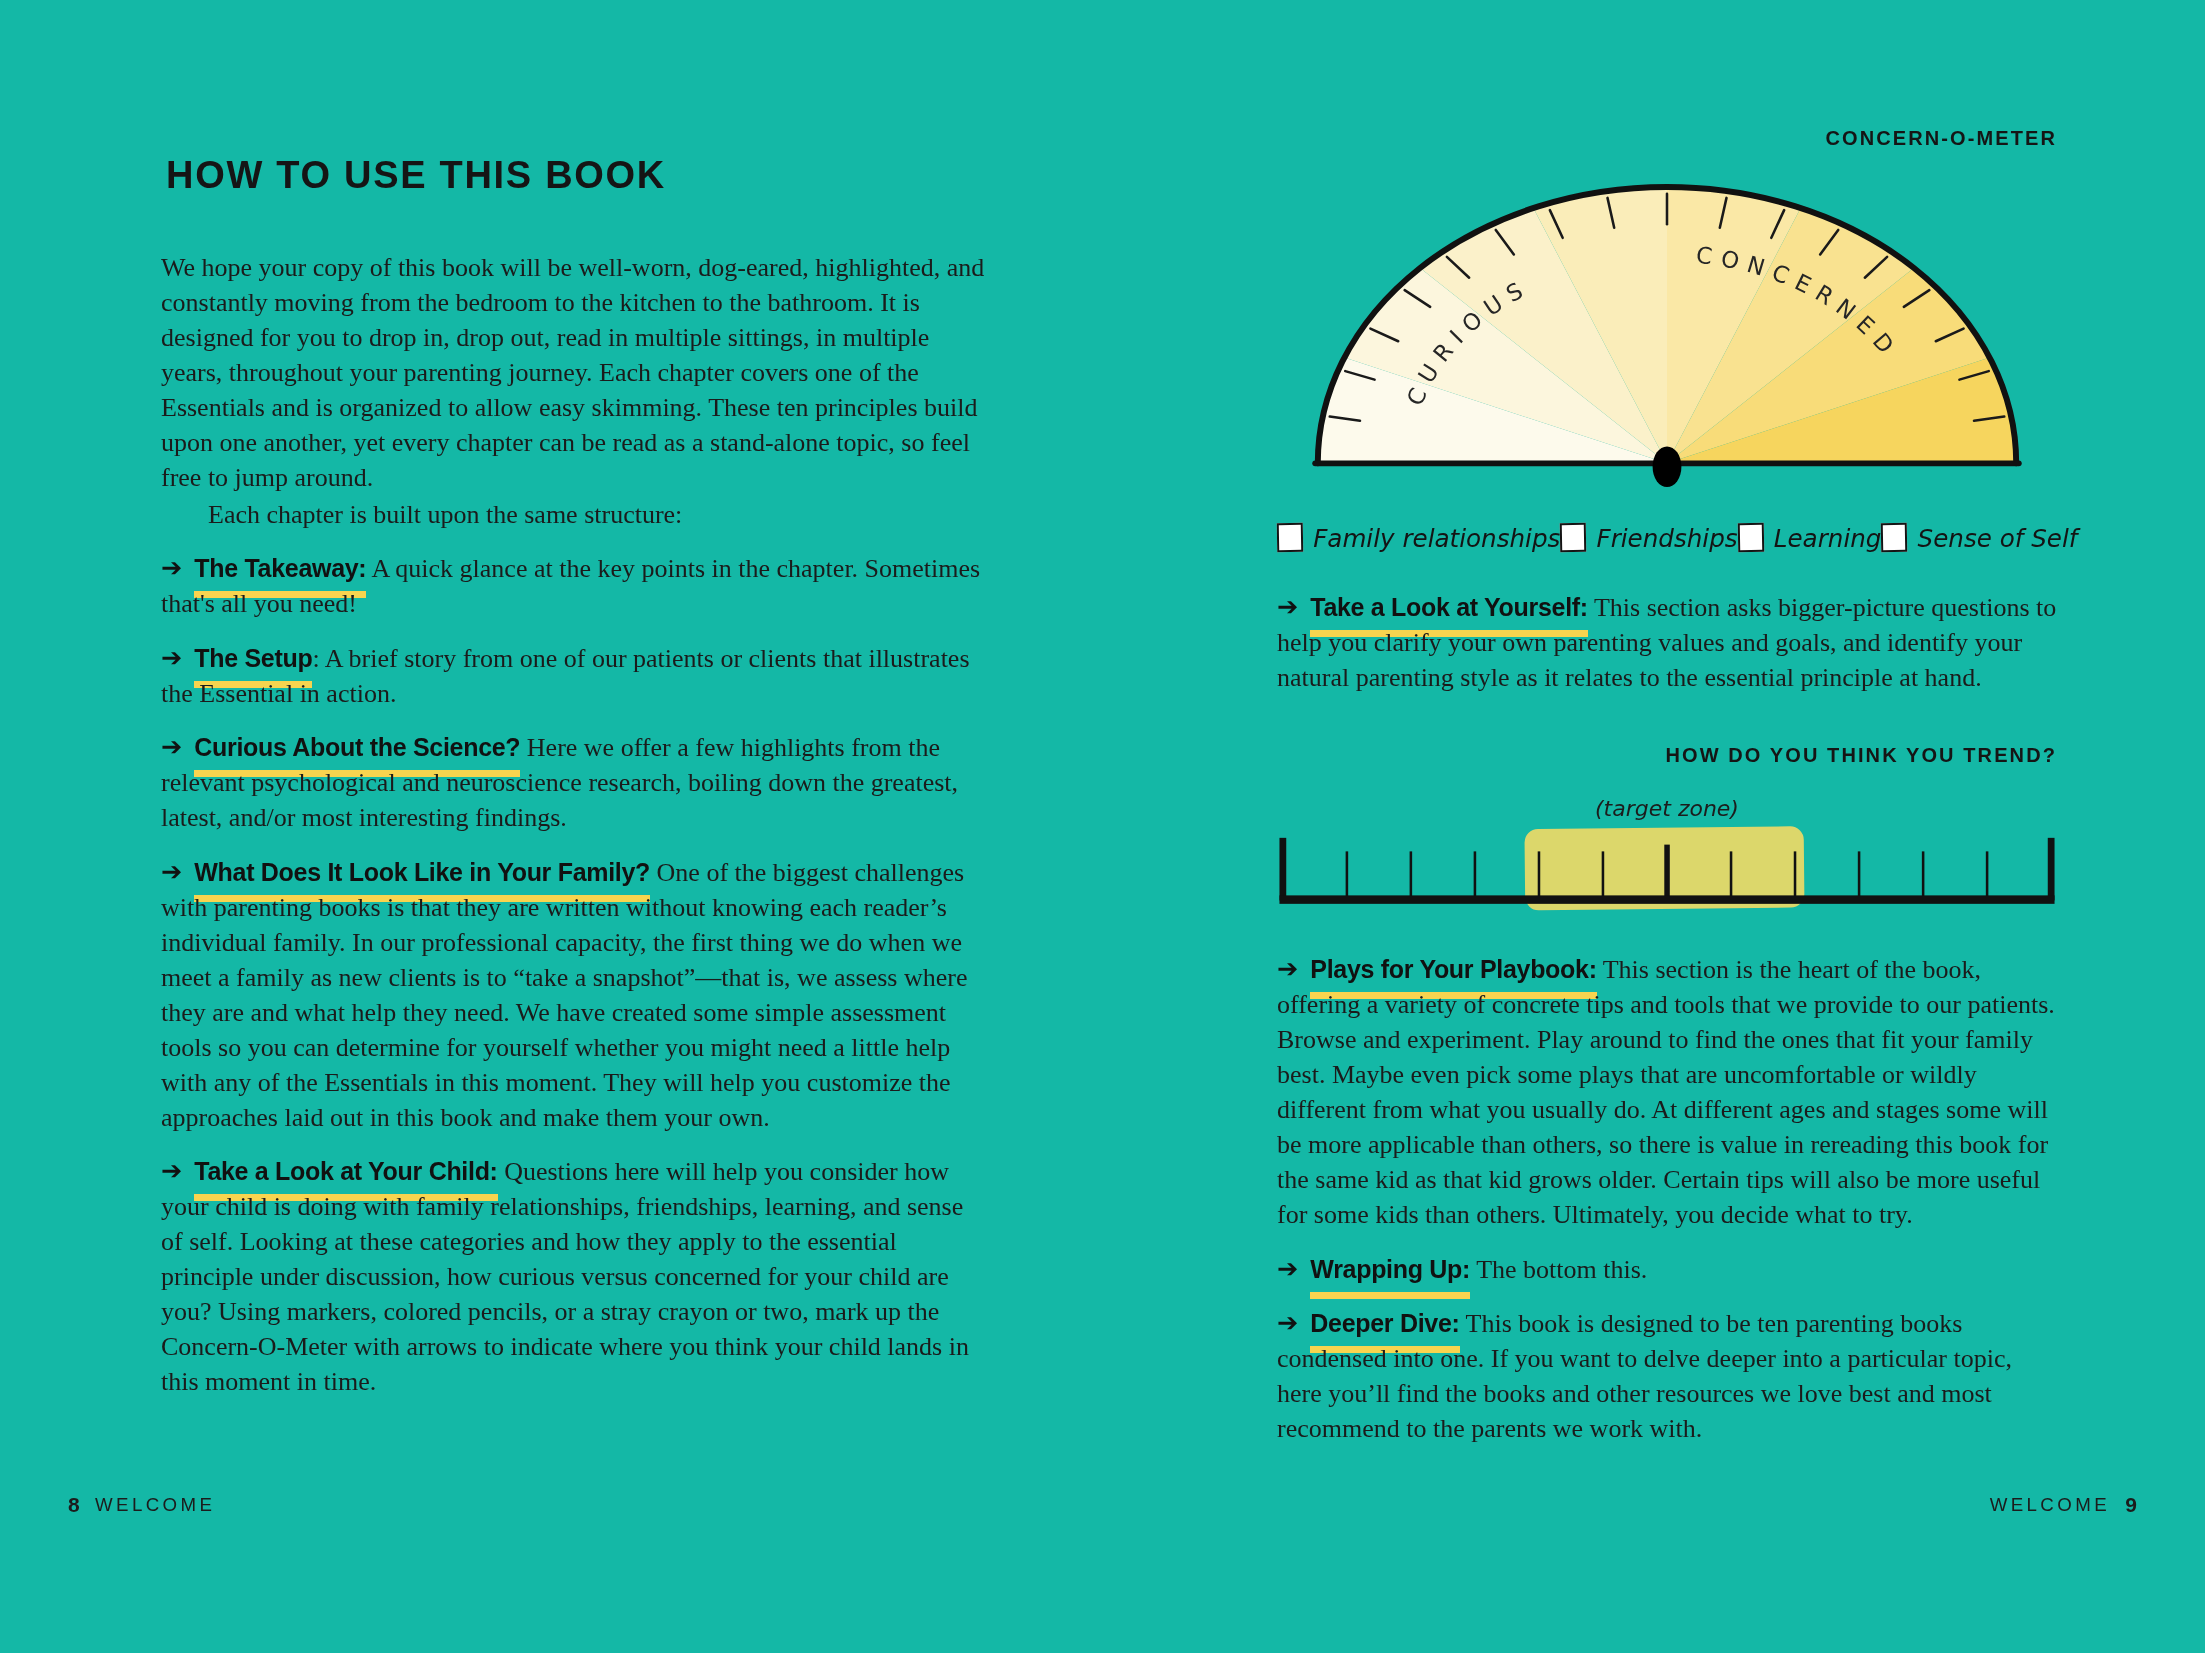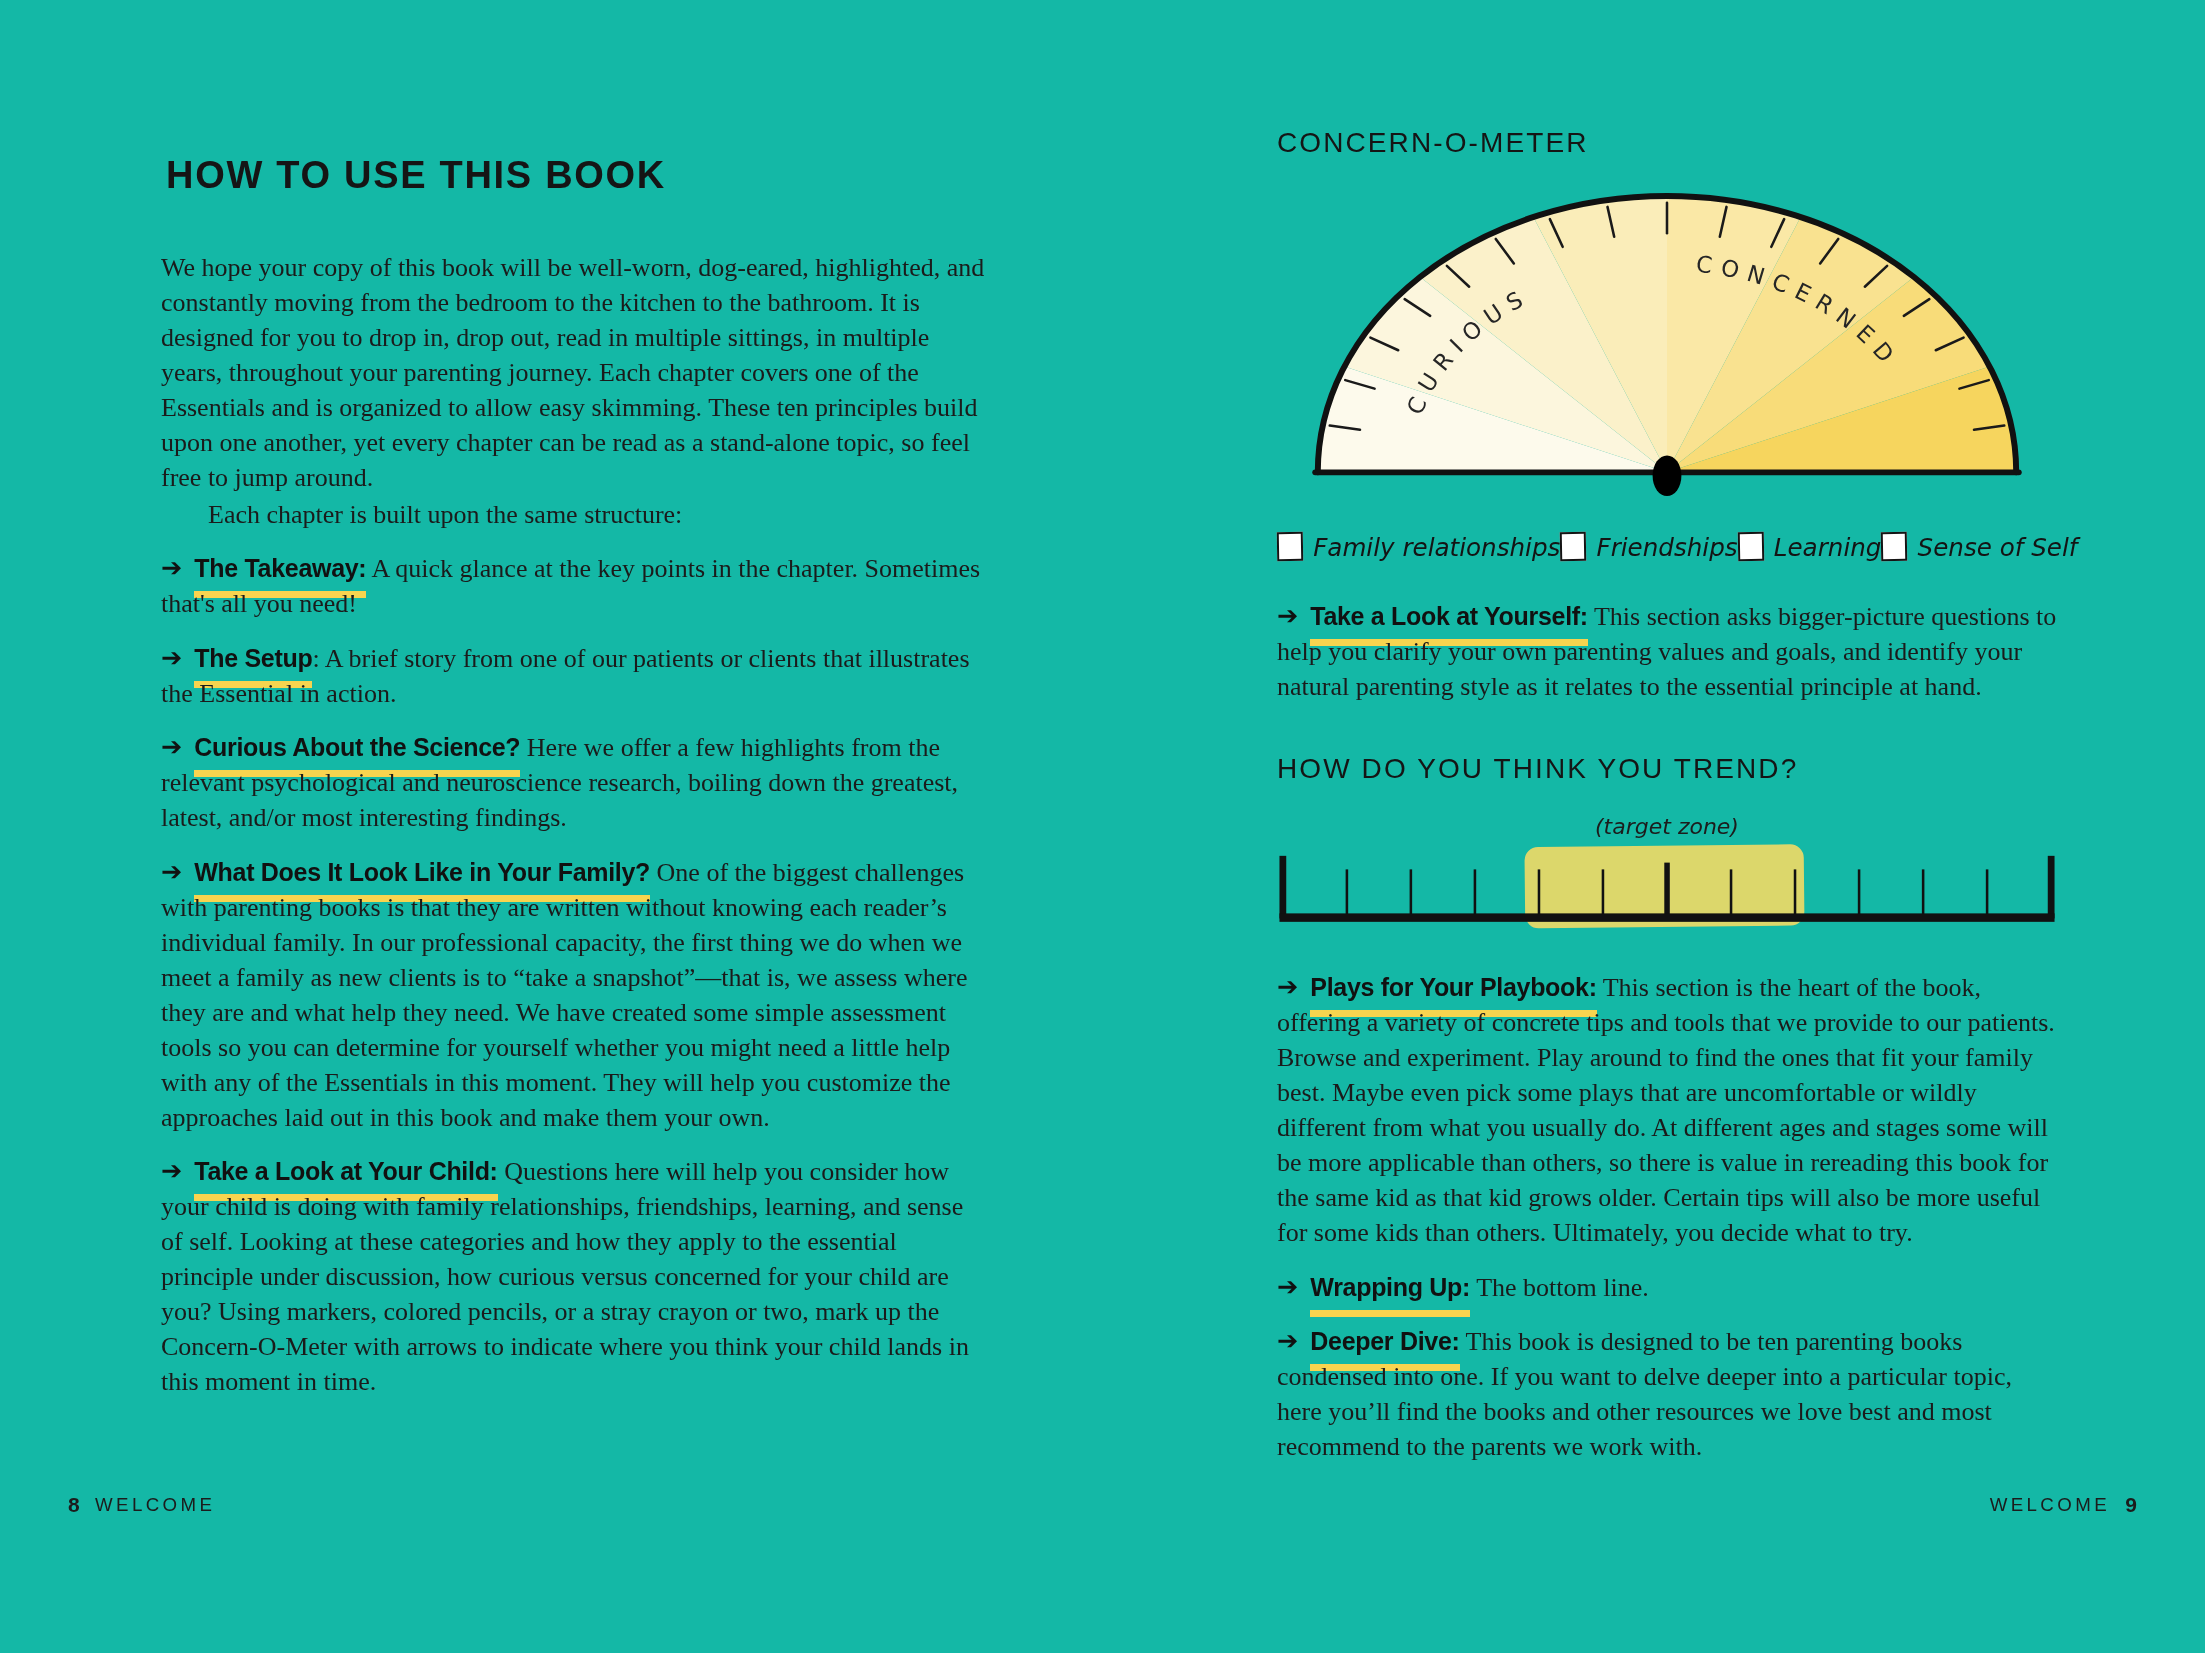--- a/index.html
+++ b/index.html
@@ -12,22 +12,22 @@
   #right-col{left:1277px;width:780px;}
 
   
   .display{font-family:"Liberation Sans",sans-serif;font-weight:800;color:#151515;
            letter-spacing:1.7px;transform-origin:left center;}
   .page-title{display:inline-block;position:relative;font-size:38px;line-height:1;
               padding:3.4px 5.1px 6.8px 5.1px;}
   .page-title .hl{position:absolute;left:-18.7px;right:-22px;top:-10.2px;bottom:-1.7px;
               background:#F8D44F;border-radius:15.3px 39px 8.5px 29px / 22px 8.5px 25.4px 10.2px;
               transform:rotate(-0.7deg);z-index:-1;}
-  .sub-head{font-size:28px;letter-spacing:2.1px;font-family:"Liberation Sans",sans-serif;
-            font-weight:400;color:#151515;}
+  .sub-head{font-size:20px;letter-spacing:2.1px;font-family:"Liberation Sans",sans-serif;
+            font-weight:700;color:#151515;text-align:right;}
 
   
   .body-text{font-size:26px;line-height:35px;color:#1b1b1b;}
   .indent{text-indent:47px;}
   p{margin:0;}
   .para + .para{margin-top:1.7px;}
   .bullet{margin-top:19.5px;}
   .arrow{font-family:"DejaVu Sans",sans-serif;font-weight:700;font-size:25.4px;
          margin-right:12px;position:relative;top:-0.8px;color:#111;}
   .blabel{font-family:"Liberation Sans",sans-serif;font-weight:700;font-size:25px;
@@ -191,21 +191,21 @@
             <rect x="836.8" y="30" width="3" height="58" fill="#111"></rect>
             <rect x="910.0" y="14" width="8" height="74" fill="#111"></rect>
           </g>
         <rect x="2" y="82" width="916" height="10" fill="#111"></rect>
       </svg>
     </div>
 
     <div class="body-text" style="margin-top:34px;">
       <p class="bullet"><span class="arrow">➔</span><span class="blabel">Plays for Your Playbook:</span><span> </span><span>This section is the heart of the book, offering a variety of concrete tips and tools that we provide to our patients. Browse and experiment. Play around to find the ones that fit your family best. Maybe even pick some plays that are uncomfortable or wildly different from what you usually do. At different ages and stages some will be more applicable than others, so there is value in rereading this book for the same kid as that kid grows older. Certain tips will also be more useful for some kids than others. Ultimately, you decide what to try.</span></p>
 
-      <p class="bullet"><span class="arrow">➔</span><span class="blabel">Wrapping Up:</span><span> </span><span>The bottom line.</span></p>
+      <p class="bullet"><span class="arrow">➔</span><span class="blabel">Wrapping Up:</span><span> </span><span>The bottom this.</span></p>
 
       <p class="bullet"><span class="arrow">➔</span><span class="blabel">Deeper Dive:</span><span> </span><span>This book is designed to be ten parenting books condensed into one. If you want to delve deeper into a particular topic, here you’ll find the books and other resources we love best and most recommend to the parents we work with.</span></p>
     </div>
   </div>
 
   <div class="footer" id="footer-left">
     <span class="pg-num">8</span><span class="sec">WELCOME</span>
   </div>
   <div class="footer" id="footer-right">
     <span class="sec">WELCOME</span><span class="pg-num">9</span>

